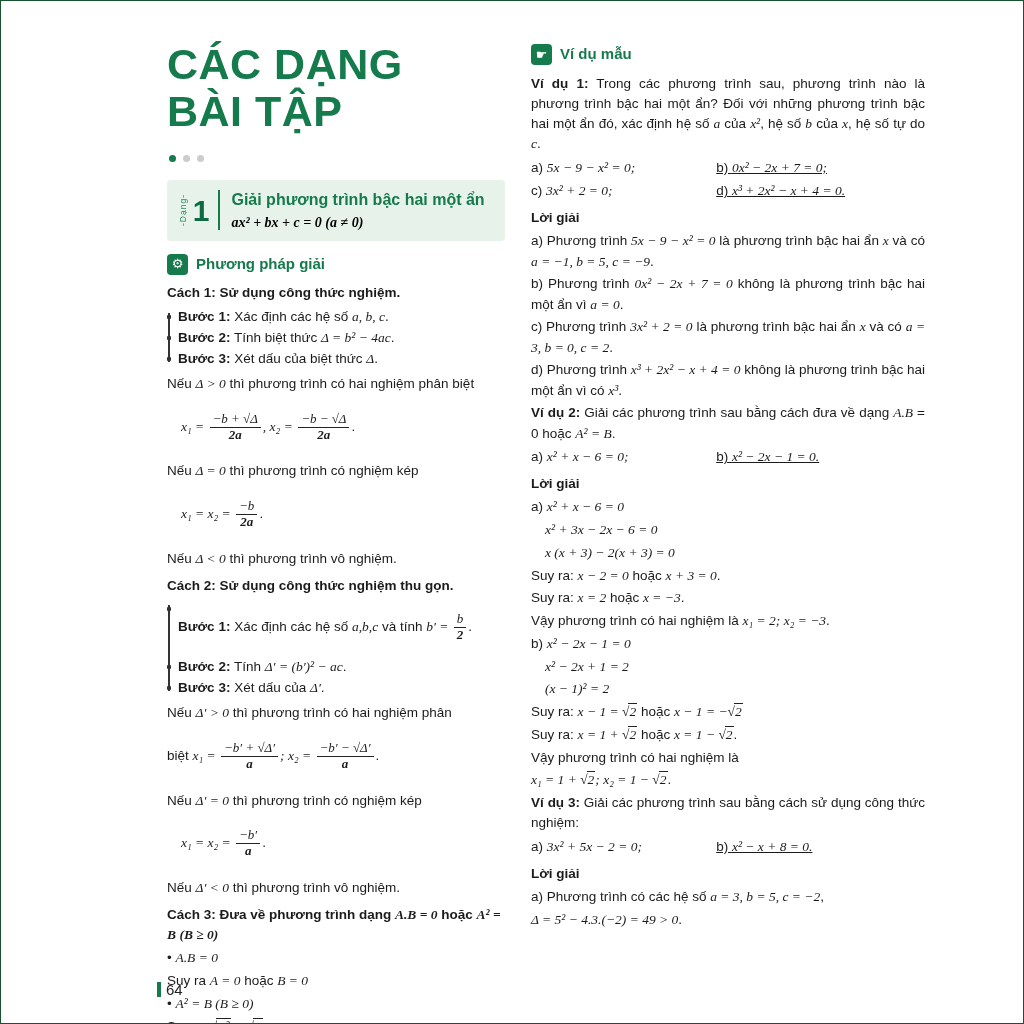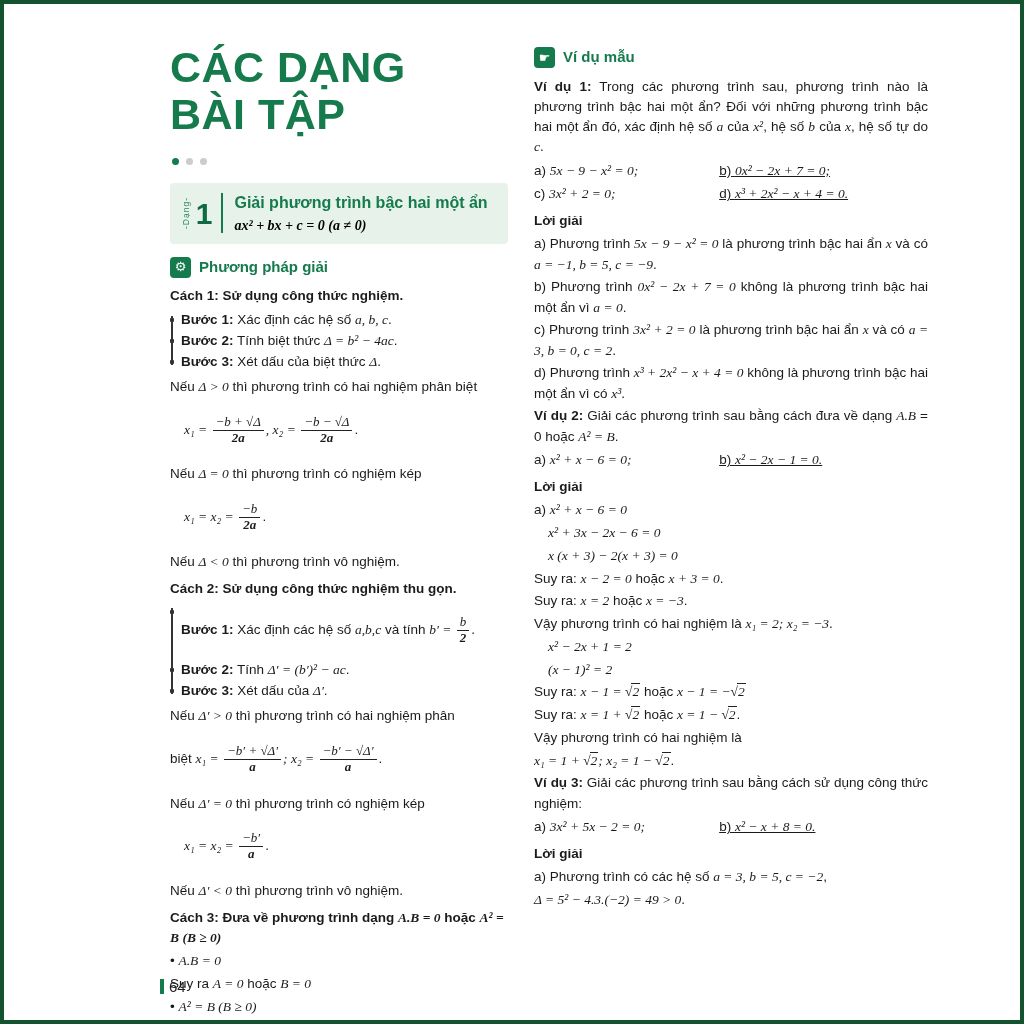--- a/index.html
+++ b/index.html
@@ -1,19 +1,19 @@
 <!DOCTYPE html>
 <html><head>
 <meta charset="utf-8">
 <style>
   * { margin:0; padding:0; box-sizing:border-box; }
   html,body { background:#ffffff; }
   .page {
     position:relative; width:1024px; height:1024px; overflow:hidden;
-    background:#ffffff; border:4px solid #14532d;
+    background:#ffffff; border:1px solid #14532d;
     font-family:"Liberation Sans", sans-serif;
     font-size:13.5px; line-height:1.5; color:#1b1b1b;
   }
   .columns { display:flex; gap:26px; padding:40px 0 0 166px; }
   .col-left { width:338px; }
   .col-right { width:394px; }
 
   
   .big-title { color:#157a4c; font-weight:800; font-size:43px; line-height:1.1; letter-spacing:0.5px; }
   .title-dots { margin:12px 0 4px 2px; }
@@ -177,20 +177,21 @@
             <div class="pl">a) <span class="math">x² + x − 6 = 0;</span></div>
             <div class="pr">b) <span class="math">x² − 2x − 1 = 0.</span></div>
           </div>
           <div class="blk-h">Lời giải</div>
           <div class="blk-p">a) <span class="math">x² + x − 6 = 0</span></div>
           <div class="blk-p ind"><span class="math">x² + 3x − 2x − 6 = 0</span></div>
           <div class="blk-p ind"><span class="math">x (x + 3) − 2(x + 3) = 0</span></div>
           <div class="blk-p">Suy ra: <span class="math">x − 2 = 0</span>  hoặc  <span class="math">x + 3 = 0</span>.</div>
           <div class="blk-p">Suy ra: <span class="math">x = 2</span> hoặc <span class="math">x = −3</span>.</div>
           <div class="blk-p">Vậy phương trình có hai nghiệm là <span class="math">x₁ = 2; x₂ = −3</span>.</div>
+          <div class="blk-p">b) <span class="math">x² − 2x − 1 = 0</span></div>
           <div class="blk-p ind"><span class="math">x² − 2x + 1 = 2</span></div>
           <div class="blk-p ind"><span class="math">(x − 1)² = 2</span></div>
           <div class="blk-p">Suy ra: <span class="math">x − 1 = </span><span class="sqrt"><span class="rad">√</span><span class="rcd">2</span></span>  hoặc  <span class="math">x − 1 = −</span><span class="sqrt"><span class="rad">√</span><span class="rcd">2</span></span></div>
           <div class="blk-p">Suy ra: <span class="math">x = 1 + </span><span class="sqrt"><span class="rad">√</span><span class="rcd">2</span></span>  hoặc  <span class="math">x = 1 − </span><span class="sqrt"><span class="rad">√</span><span class="rcd">2</span></span>.</div>
           <div class="blk-p">Vậy phương trình có hai nghiệm là</div>
           <div class="blk-p"><span class="math">x₁ = 1 + </span><span class="sqrt"><span class="rad">√</span><span class="rcd">2</span></span><span class="math">; x₂ = 1 − </span><span class="sqrt"><span class="rad">√</span><span class="rcd">2</span></span>.</div>
           <div class="blk-p"><b>Ví dụ 3:</b> Giải các phương trình sau bằng cách sử dụng công thức nghiệm:</div>
           <div class="pair">
             <div class="pl">a) <span class="math">3x² + 5x − 2 = 0;</span></div>
             <div class="pr">b) <span class="math">x² − x + 8 = 0.</span></div>

